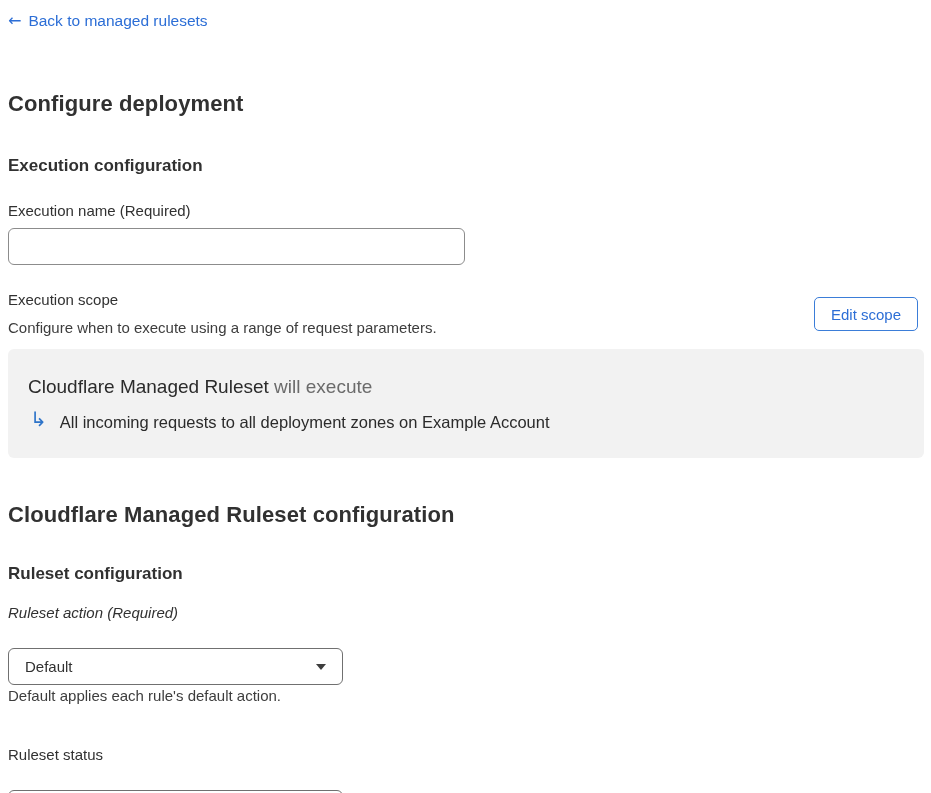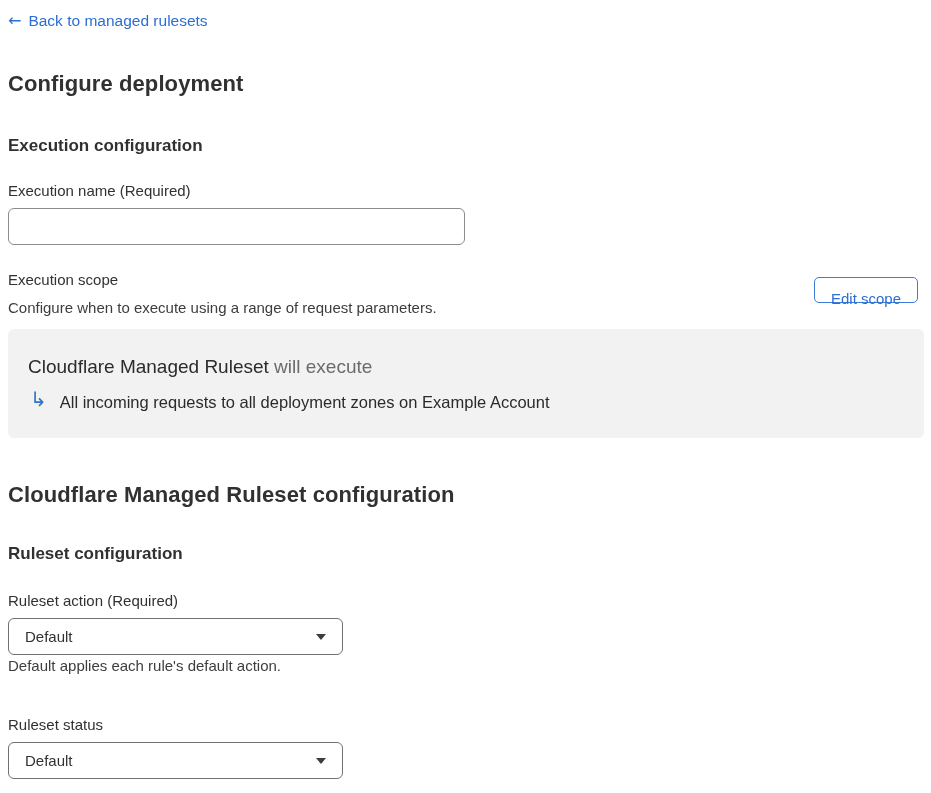--- a/index.html
+++ b/index.html
@@ -27,21 +27,21 @@
     cursor: pointer;
   }
   .back-link .arrow {
     font-family: "DejaVu Sans", sans-serif;
     font-size: 16px;
     line-height: 1;
   }
 
   
   .page-title {
-    margin-top: 41px;
+    margin-top: 61px;
     font-size: 22px;
     font-weight: 600;
     color: #313131;
     letter-spacing: 0.1px;
   }
   .section-heading {
     margin-top: 39px;
     font-size: 17px;
     font-weight: 700;
     color: #313131;
@@ -79,22 +79,22 @@
   .scope-row {
     margin-top: 26px;
     display: flex;
     justify-content: space-between;
     align-items: flex-start;
   }
   .scope-desc { margin-top: 9px; }
   .edit-scope-btn {
     margin-top: 6px;
     margin-right: 6px;
-    height: 24px;
-    padding: 12px 16px;
+    height: 34px;
+    padding: 4px 16px;
     background: #ffffff;
     border: 1px solid #3b7dd8;
     border-radius: 5px;
     color: #2c6ed6;
     font-size: 15px;
     font-family: "Liberation Sans", sans-serif;
     cursor: pointer;
   }
 
   
@@ -123,26 +123,26 @@
     color: #2e74c9;
     font-size: 20px;
     line-height: 1;
     position: relative;
     top: -3px;
     margin-left: 2px;
   }
 
   .ruleset-config-title { margin-top: 44px; }
   .ruleset-subheading { margin-top: 36px; }
-  .action-label { margin-top: 28px; }
+  .action-label { margin-top: 20px; font-style: italic; }
   .status-label { margin-top: 39px; }
 
   
   .select-box {
-    margin-top: 9px;
+    margin-top: 27px;
     width: 335px;
     height: 37px;
     border: 1px solid #707070;
     border-radius: 6px;
     background: #ffffff;
     display: flex;
     align-items: center;
     justify-content: space-between;
     padding: 0 16px;
     font-size: 15px;

